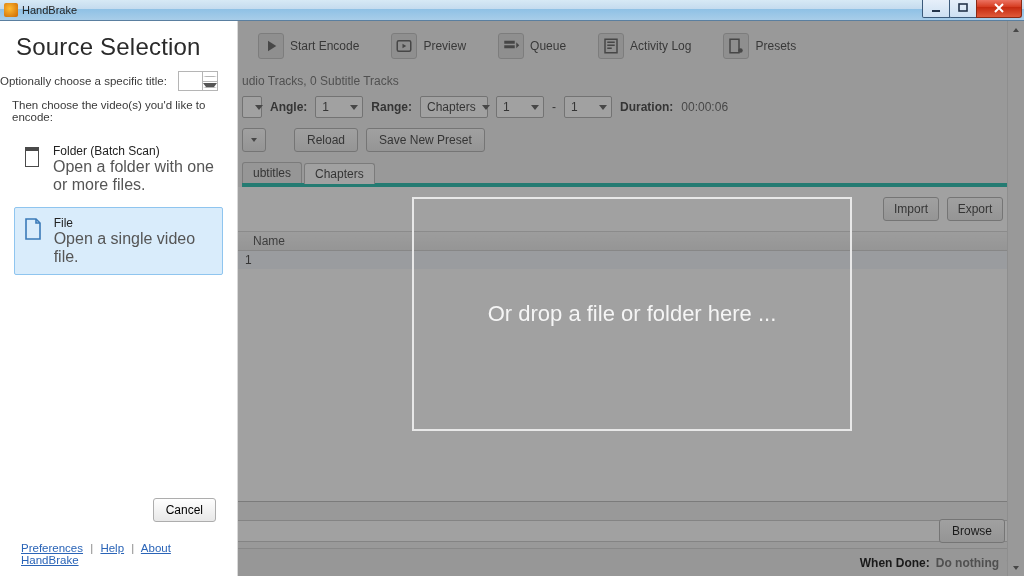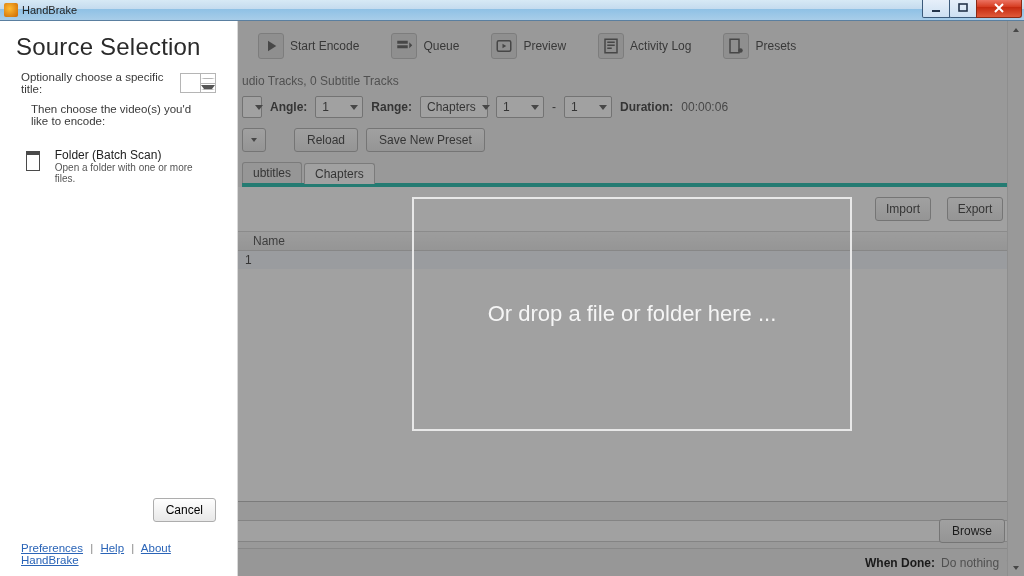--- a/index.html
+++ b/index.html
@@ -37,53 +37,53 @@
   .dd { height:22px; border:1px solid #a8a8a8; background:#fff; display:flex; align-items:center; justify-content:space-between; padding:0 4px 0 6px; border-radius:2px; }
   .dd .caret { width:0; height:0; border-left:4px solid transparent; border-right:4px solid transparent; border-top:5px solid #555; margin-left:6px;}
   .btn { height:24px; padding:0 12px; border:1px solid #adadad; border-radius:3px; background:linear-gradient(#fefefe,#e8e8e8); font-size:12px; display:flex; align-items:center;text-align:right; }
   .sqbtn { width:24px; height:24px; justify-content:center; padding:0; }
 
   .tabs { display:flex; gap:2px; border-bottom:4px solid #14b8a6; }
   .tab { padding:3px 10px; border:1px solid #b7b7b7; border-bottom:none; background:#eaeaea; border-radius:3px 3px 0 0; font-size:12px; }
   .tab.active { background:#fff; position:relative; top:1px; }
 
   .tab-pane { border:1px solid #b7b7b7; border-top:none; height:315px; background:#fff; position:relative; }
-  .pane-buttons { position:absolute; right:8px; top:10px; display:flex; gap:16px; }
+  .pane-buttons { position:absolute; right:8px; top:10px; display:flex; gap:8px; }
   .table-head { position:absolute; left:0; right:0; top:44px; height:20px; background:linear-gradient(#f7f7f7,#e9e9e9); border-top:1px solid #d5d5d5; border-bottom:1px solid #cfcfcf; padding-left:10px; display:flex; align-items:center; color:#444; }
   .table-row0 { position:absolute; left:0; right:0; top:64px; height:18px; background:#f2f6fb; padding-left:10px; display:flex; align-items:center; }
 
   .bottom-bar { position:absolute; left:12px; right:12px; bottom:34px; height:22px; border:1px solid #c9c9c9; border-radius:2px; background:#fff; display:flex; align-items:center; justify-content:flex-end; padding-right:6px; }
   .status-bar { position:absolute; left:0; right:0; bottom:0; height:28px; background:#ececec; border-top:1px solid #d0d0d0; display:flex; align-items:center; justify-content:flex-end; padding:0 10px; gap:6px; font-size:12px; }
   .scroll-stub { position:absolute; right:0; top:0; bottom:0; width:17px; background:#f0f0f0; border-left:1px solid #dcdcdc; }
   .scroll-arrow { position:absolute; right:0; width:17px; height:17px; display:flex; align-items:center; justify-content:center; }
 
   
   .dim { position:absolute; left:238px; top:0; right:0; bottom:0; background:rgba(55,55,55,0.47); pointer-events:none; }
 
   
   .dropzone { position:absolute; left:412px; top:176px; width:440px; height:234px; border:2px solid #e8e8e8; display:flex; align-items:center; justify-content:center; color:#f5f5f5; font-size:22px; font-weight:300; }
 
   
   .sidebar { position:absolute; left:0; top:0; width:238px; height:555px; background:#fff; border-right:1px solid #d9d9d9; display:flex; flex-direction:column; }
   .sidebar h1 { font-size:24px; font-weight:300; color:#2a2a2a; padding:12px 16px 4px; letter-spacing:0.2px; }
-  .sidebar .opt-line { padding: 6px 21px 4px; font-size:11.5px; color:#3a3a3a; display:flex; align-items:center; gap:11px; }
+  .sidebar .opt-line { padding: 6px 0 4px; font-size:11.5px; color:#3a3a3a; display:flex; align-items:center; gap:11px; }
   .spinner { width:40px; height:20px; border:1px solid #b5b5b5; display:flex; }
   .spinner .val { flex:1; }
   .spinner .arrows { width:15px; display:flex; flex-direction:column; border-left:1px solid #b5b5b5; }
   .spinner .arrows div { flex:1; display:flex; align-items:center; justify-content:center; }
   .spinner .arrows div:first-child { border-bottom:1px solid #b5b5b5; }
   .tiny-tri-up { width:0;height:0;border-left:3px solid transparent;border-right:3px solid transparent;border-bottom:4px solid #555;}
   .tiny-tri-dn { width:0;height:0;border-left:3px solid transparent;border-right:3px solid transparent;border-top:4px solid #555;}
 
-  .sidebar .hint { padding:4px 31px 10px; font-size:11.5px; color:#3a3a3a; }
+  .sidebar .hint { padding:4px 12px 10px; font-size:11.5px; color:#3a3a3a; }
   .src-option { margin: 2px 14px; padding:8px 8px; display:flex; gap:10px; border:1px solid transparent; border-radius:2px; }
   .src-option.selected { background:#d9ecfb; border-color:#8fc5ef; }
   .src-option .icn { width:22px; height:26px; display:flex; align-items:center; justify-content:center; }
   .src-option .txt .t1 { font-size:12px; color:#222; }
-  .src-option .txt .t2 { font-size:10px; color:#555; }
+  .src-option .txt .t2 { font-size:16px; color:#555; }
 
   .sidebar-footer { margin-top:auto; padding:8px 21px 10px; }
   .sidebar-footer .cancel-row { display:flex; justify-content:flex-end; margin-bottom:20px; }
   .links { font-size:11.5px; color:#555; }
   .links a { color:#2a64b7; text-decoration:underline; }
   .pipe { color:#888; margin:0 4px; }
 </style>
 </head>
 <body>
 
@@ -116,33 +116,33 @@
       <span class="tb-icon">
           <svg viewBox="0 0 24 24">
             <path d="M8 5v14l11-7z"></path>
           </svg>
         </span>
       <span>Start Encode</span>
     </div>
     <div class="tb-item">
       <span class="tb-icon">
           <svg viewBox="0 0 24 24">
-            <path d="M3 5h14v4H3zM3 11h14v4H3zM19 7l4 4-4 4z"></path>
-          </svg>
-        </span>
-      <span>Queue</span>
-    </div>
-    <div class="tb-item">
-      <span class="tb-icon">
-          <svg viewBox="0 0 24 24">
             <rect x="3" y="5" width="18" height="14" rx="2" fill="none" stroke="#555" stroke-width="2"></rect>
             <path d="M10 9l5 3-5 3z"></path>
           </svg>
         </span>
       <span>Preview</span>
+    </div>
+    <div class="tb-item">
+      <span class="tb-icon">
+          <svg viewBox="0 0 24 24">
+            <path d="M3 5h14v4H3zM3 11h14v4H3zM19 7l4 4-4 4z"></path>
+          </svg>
+        </span>
+      <span>Queue</span>
     </div>
     <div class="tb-item">
       <span class="tb-icon">
           <svg viewBox="0 0 24 24">
             <rect x="4" y="3" width="16" height="18" fill="none" stroke="#555" stroke-width="2"></rect>
             <path d="M7 7h10M7 11h10M7 15h6" stroke="#555" stroke-width="2"></path>
           </svg>
         </span>
       <span>Activity Log</span>
     </div>
@@ -226,21 +226,21 @@
   </div>
 
   <div class="bottom-bar">
     <div class="btn">
         <span>Browse</span>
       </div>
   </div>
 
   <div class="status-bar">
     <span class="lbl">When Done:</span>
-    <span style="color:#666;">Do nothing</span>
+    <span style="color:#666;font-weight:bold;">Do nothing</span>
     <span style="font-size:9px;color:#777;">▼</span>
   </div>
 
   <div class="scroll-stub">
     <div class="scroll-arrow" style="top:0;">
         <div class="tiny-tri-up"></div>
       </div>
     <div class="scroll-arrow" style="bottom:0;">
         <div class="tiny-tri-dn"></div>
       </div>
@@ -279,20 +279,32 @@
             <rect x="3" y="3" width="12" height="18" fill="#fff"></rect>
             <rect x="2" y="2" width="14" height="4" fill="#4a4a4a"></rect>
           </svg>
       </div>
       <div class="txt">
         <div class="t1">Folder (Batch Scan)</div>
         <div class="t2">Open a folder with one or more files.</div>
       </div>
     </div>
 
+    <div class="src-option selected">
+      <div class="icn">
+        <svg width="20" height="24" viewBox="0 0 20 24">
+            <path d="M3 2h10l4 4v16H3z" fill="none" stroke="#3a7ab8" stroke-width="1.6"></path>
+            <path d="M13 2v4h4" fill="none" stroke="#3a7ab8" stroke-width="1.6"></path>
+          </svg>
+      </div>
+      <div class="txt">
+        <div class="t1">File</div>
+        <div class="t2">Open a single video file.</div>
+      </div>
+    </div>
 
     <div class="sidebar-footer">
       <div class="cancel-row">
         <div class="btn">
             <span>Cancel</span>
           </div>
       </div>
       <div class="links">
         <a href="#">Preferences</a>
         <span class="pipe">|</span>

